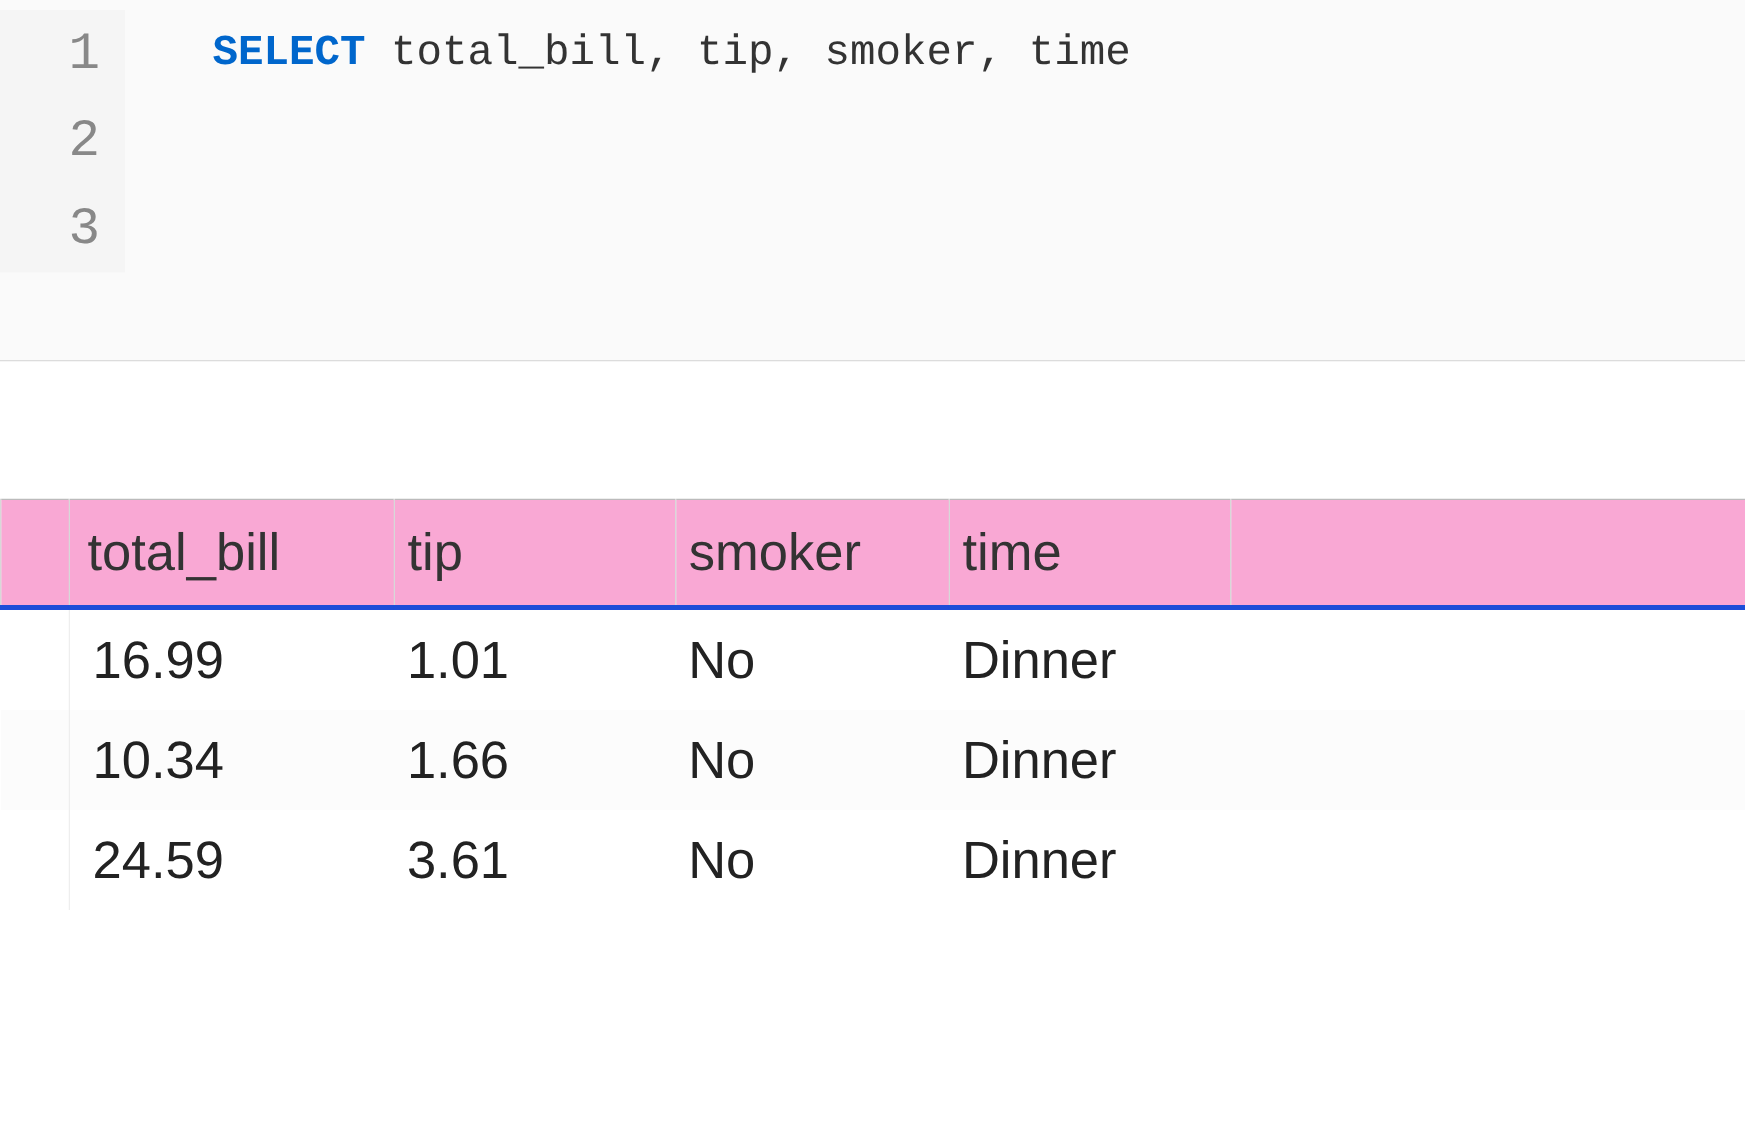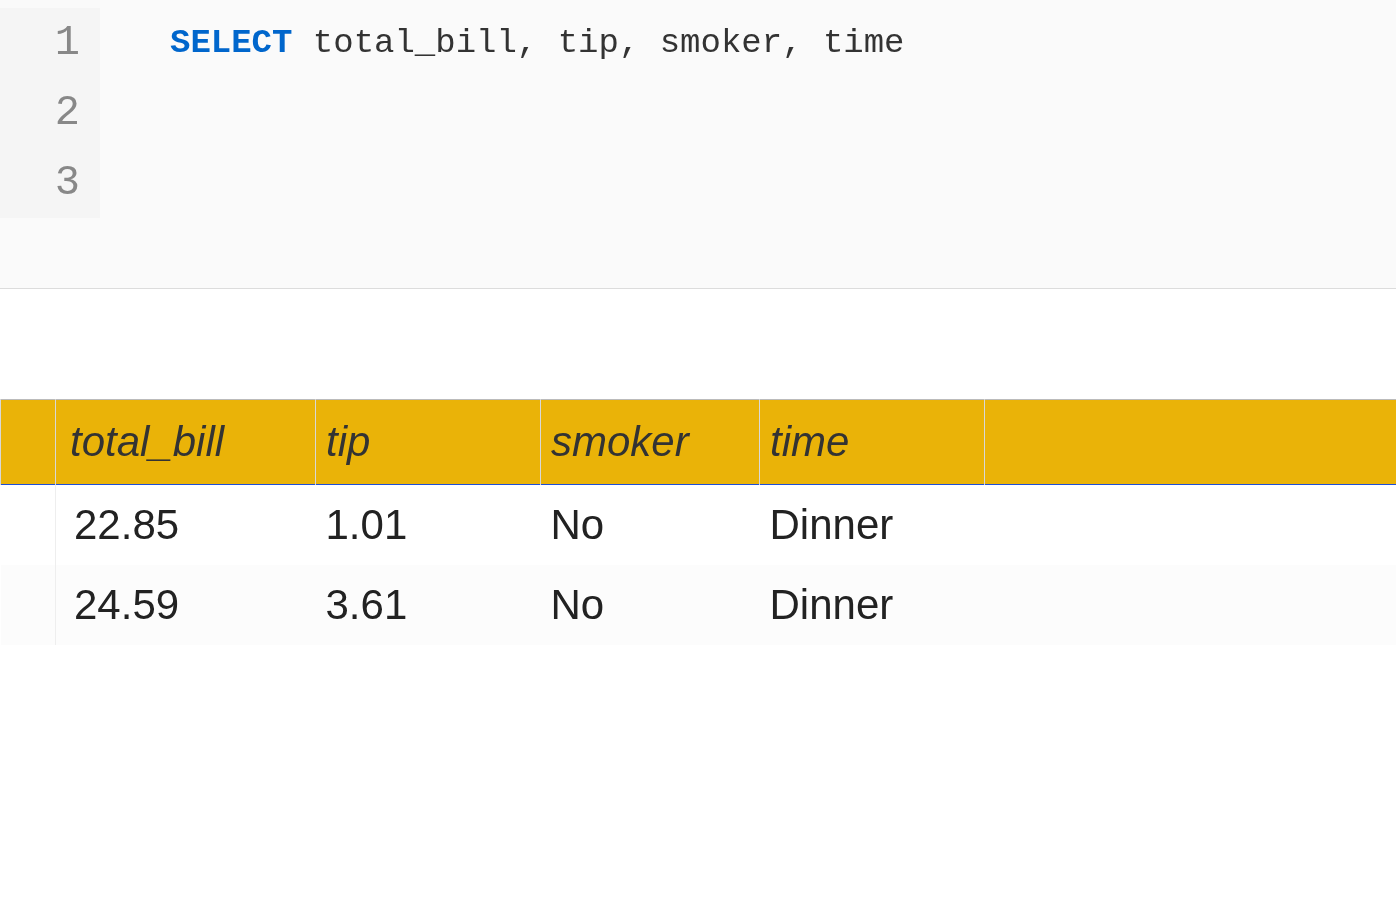--- a/index.html
+++ b/index.html
@@ -49,24 +49,23 @@
     }
     .output-area {
       padding-top: 110px;
     }
     .result-table {
       width: 100%;
       border-collapse: collapse;
       font-size: 42px;
     }
     .result-table thead {
-      background: #eab308;
+      background: #f9a8d4;
       border-top: 1px solid #bbbbbb;
-      border-bottom: 1px solid #1d4ed8;
-      font-style: italic;
+      border-bottom: 4px solid #1d4ed8;
     }
     .result-table th {
       text-align: left;
       font-weight: 400;
       color: #333333;
       padding: 18px 10px 18px 10px;
       border-left: 1px solid #d8d8d8;
     }
     .result-table th:first-child {
       border-left: 1px solid #d8d8d8;
@@ -121,22 +120,30 @@
         <th class="col-total">total_bill</th>
         <th class="col-tip">tip</th>
         <th class="col-smoker">smoker</th>
         <th class="col-time">time</th>
         <th class="col-blank"></th>
       </tr>
     </thead>
     <tbody id="result-body">
         <tr>
           <td></td>
-          <td>22.85</td>
+          <td>16.99</td>
           <td>1.01</td>
+          <td>No</td>
+          <td>Dinner</td>
+          <td></td>
+        </tr>
+        <tr>
+          <td></td>
+          <td>10.34</td>
+          <td>1.66</td>
           <td>No</td>
           <td>Dinner</td>
           <td></td>
         </tr>
         <tr>
           <td></td>
           <td>24.59</td>
           <td>3.61</td>
           <td>No</td>
           <td>Dinner</td>

